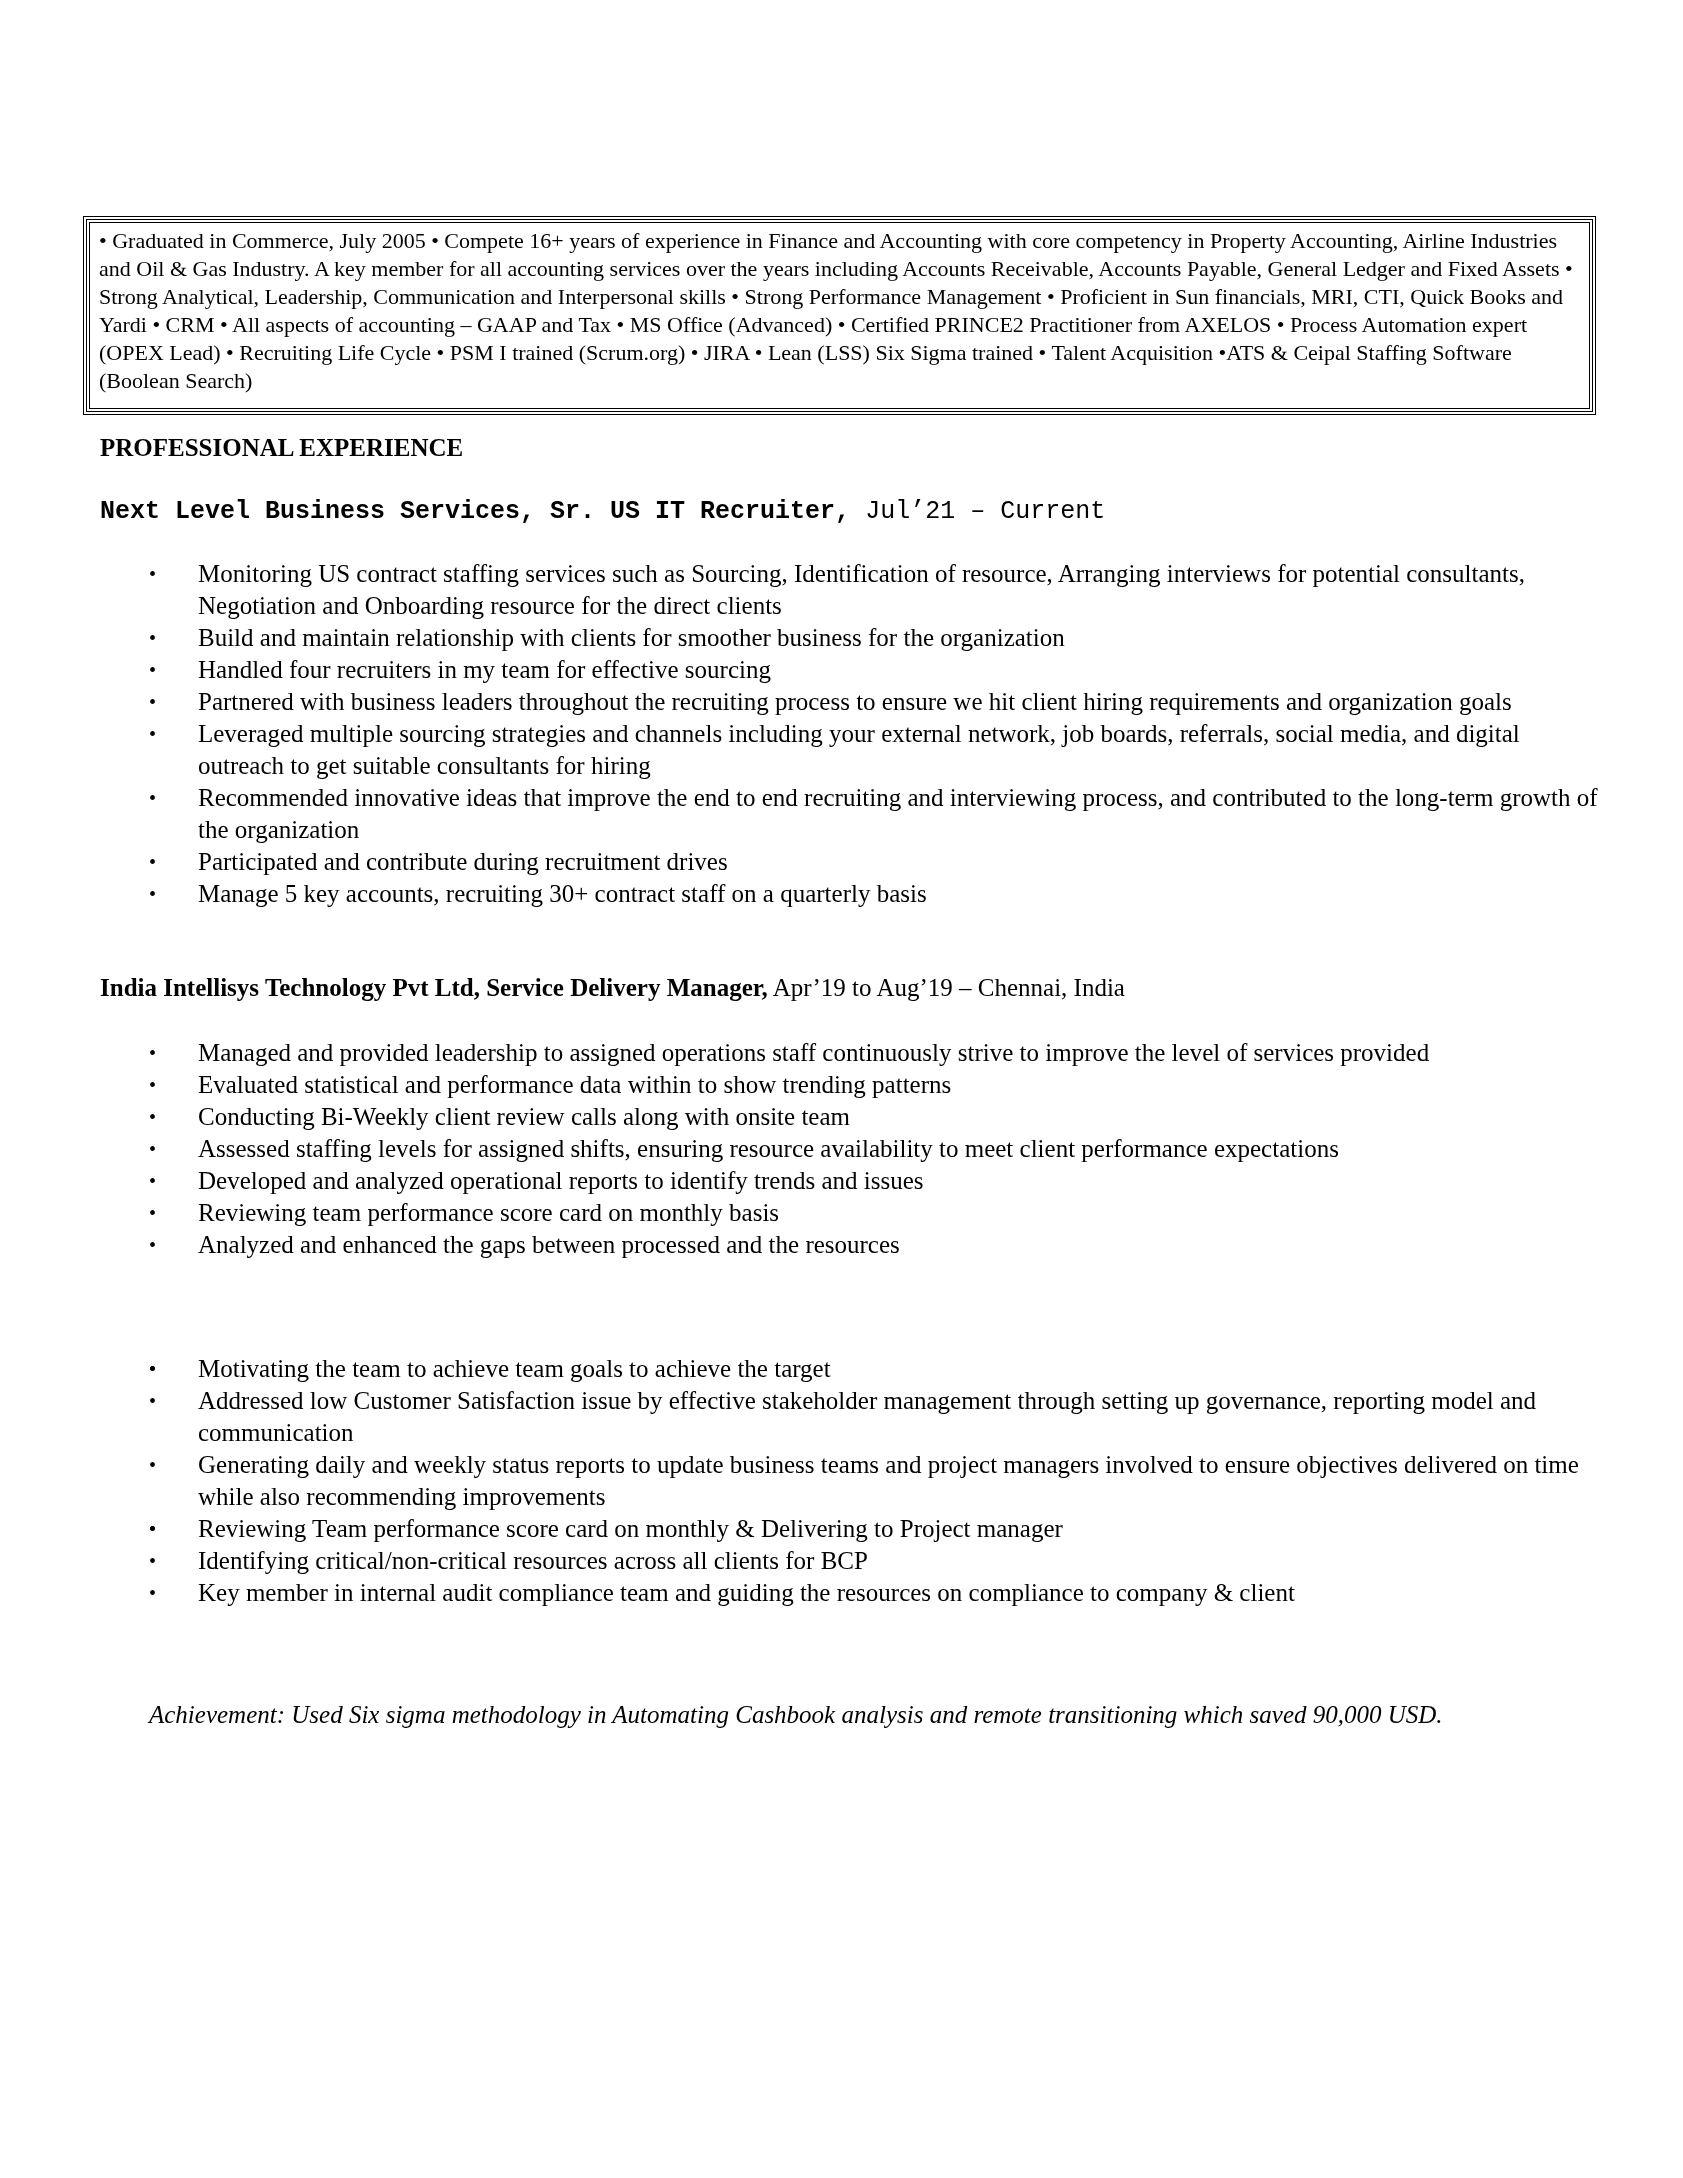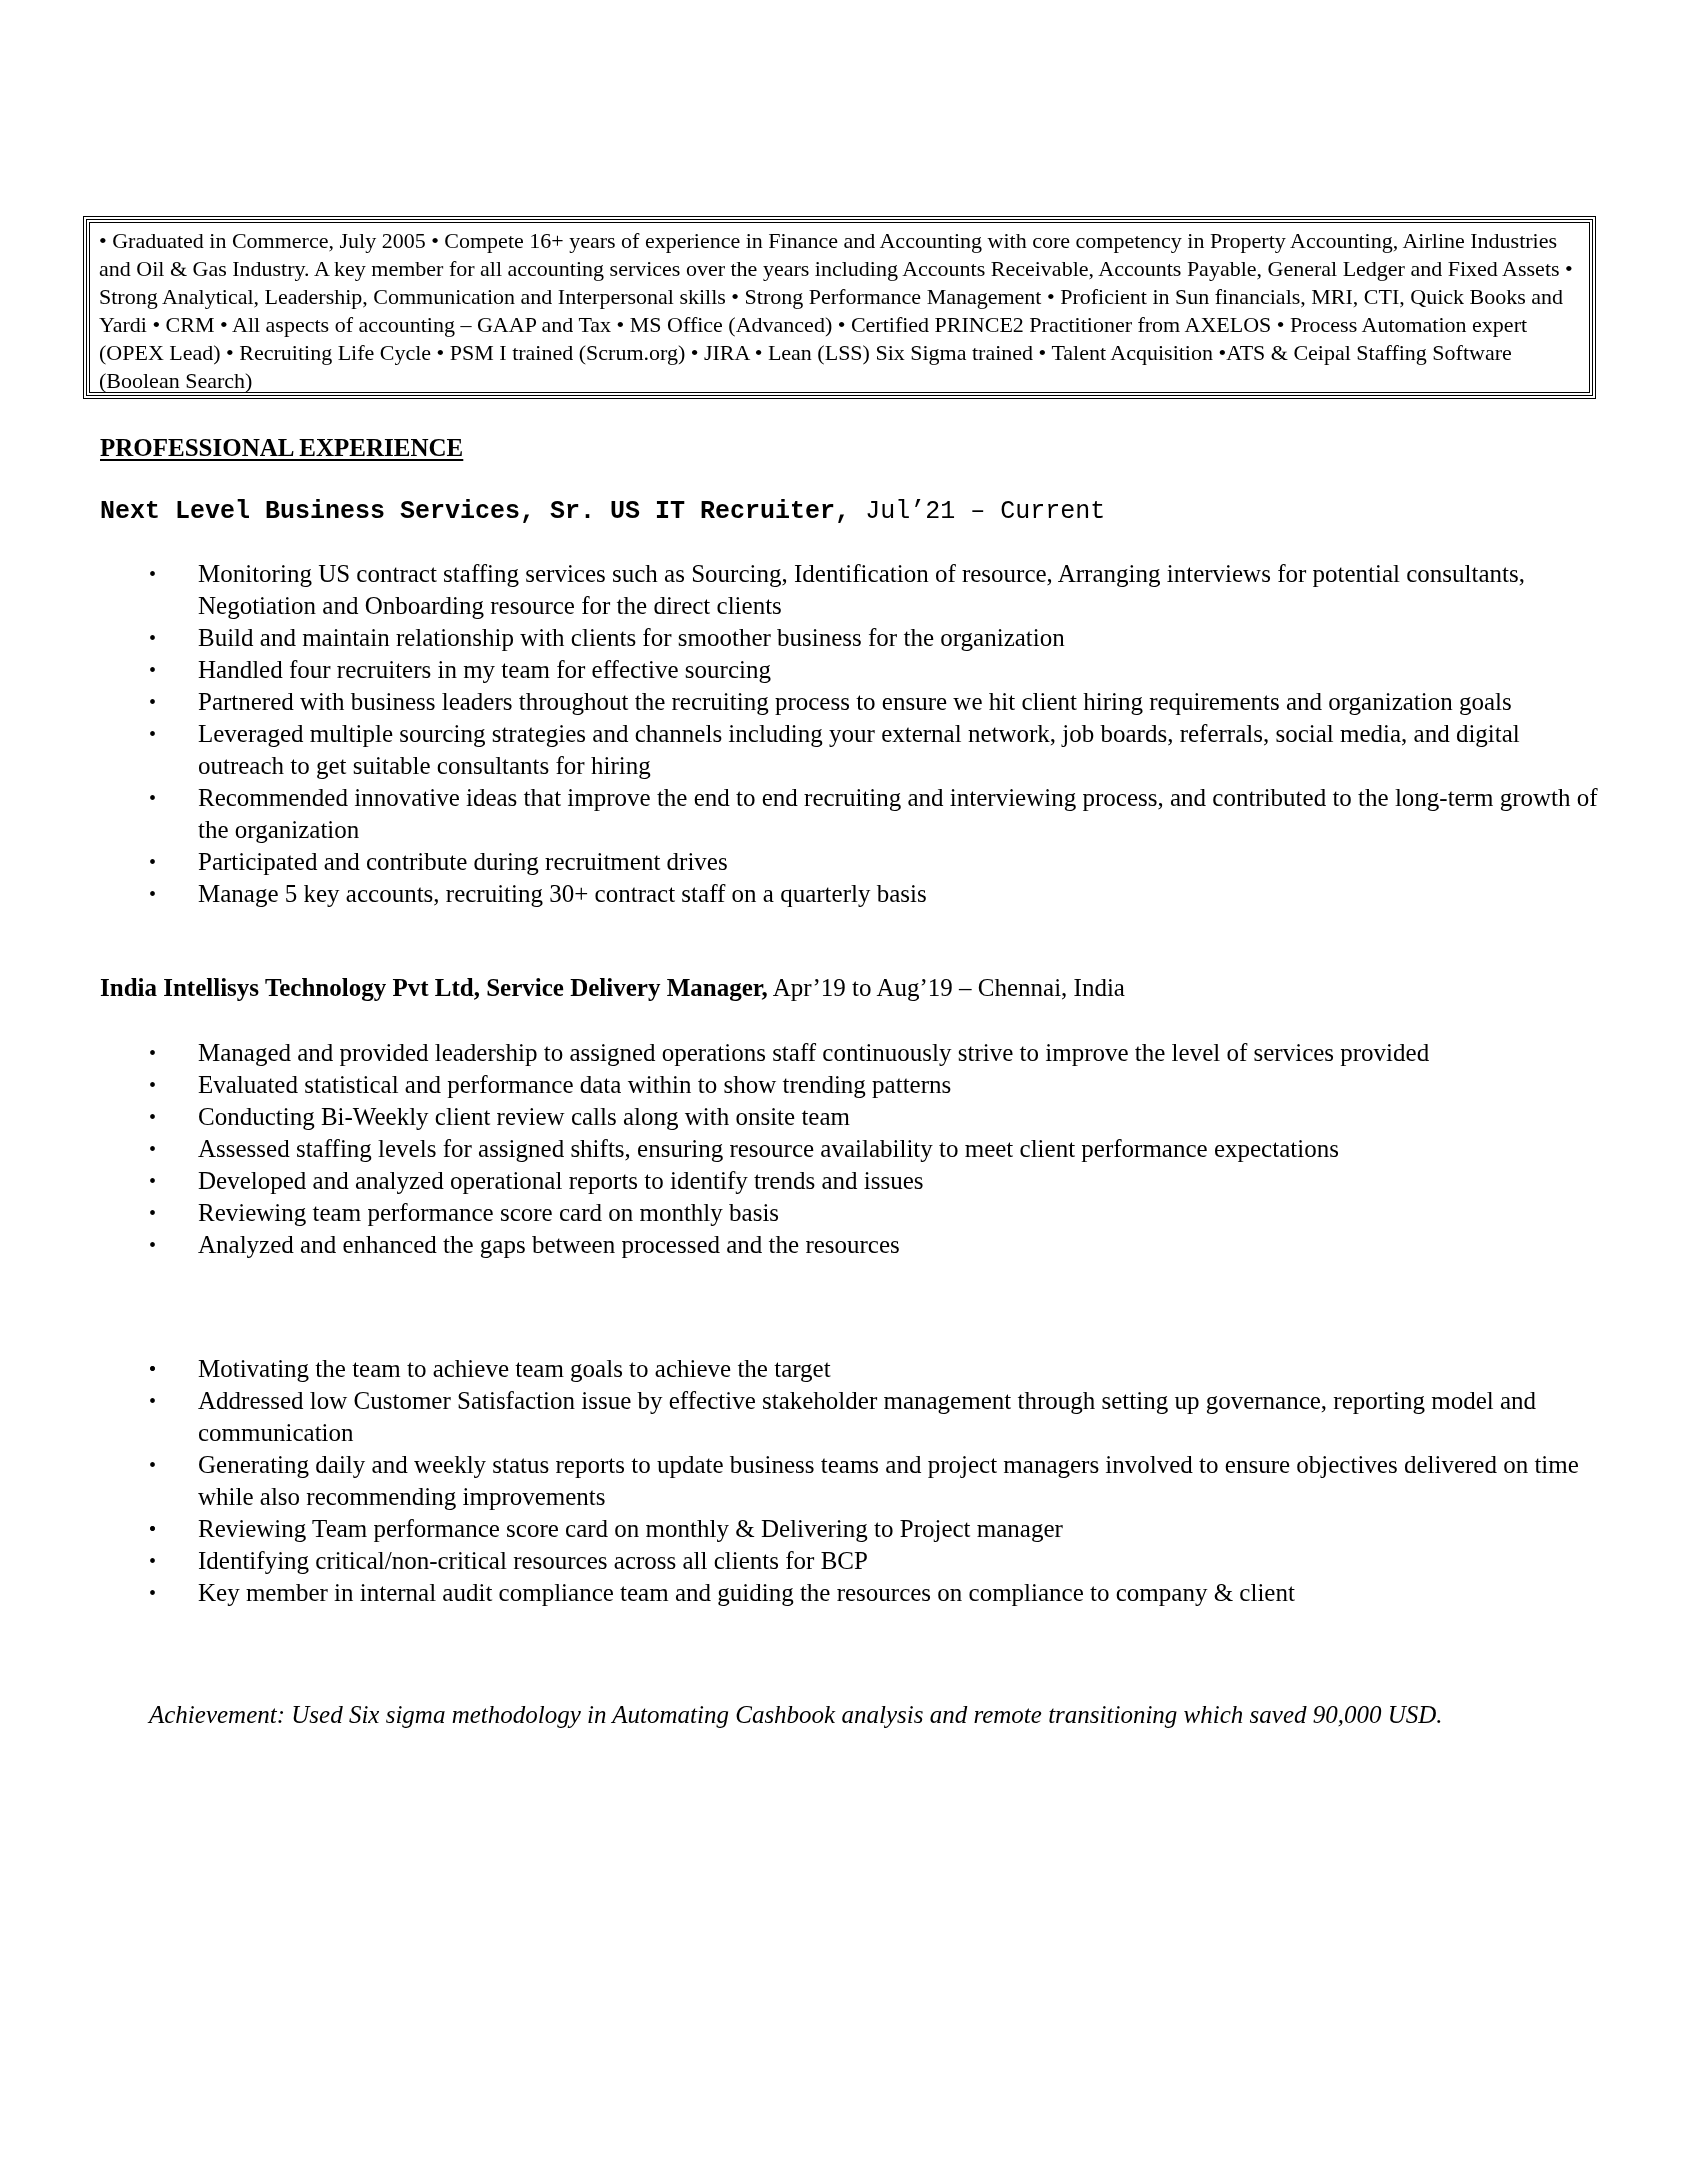--- a/index.html
+++ b/index.html
@@ -3,27 +3,27 @@
 <meta charset="utf-8">
 <style>
   html, body { margin: 0; padding: 0; background: #ffffff; }
   body {
     width: 1683px; height: 2178px; position: relative; overflow: hidden;
     font-family: "Liberation Serif", serif; color: #000;
   }
   .page { position: absolute; left: 0; top: 0; width: 1683px; height: 2178px; }
   .summary-box {
     position: absolute; left: 83px; top: 216px; width: 1513px;
-    border: 4px double #000; padding: 7px 10px 0 12px; box-sizing: border-box;
+    border: 4px double #000; padding: 7px 10px 16px 12px; box-sizing: border-box;
     font-size: 22px; line-height: 28px;
   }
   .summary-inner { border: 1px solid #000; position:absolute; inset: 2px; pointer-events:none; }
   .section-title {
     position: absolute; left: 100px; top: 434px; font-weight: bold; font-size: 25px;
-    text-decoration: underline; text-underline-offset: 3px;
+    text-underline-offset: 3px;
   }
   .job-header { position: absolute; left: 100px; font-size: 25px; white-space: nowrap; }
   .job-header .bold { font-weight: bold; }
   .bullets { position: absolute; left: 100px; width: 1505px; margin: 0; padding: 0; list-style: none; font-size: 25px; line-height: 32px; }
   .bullets li { position: relative; padding-left: 98px; }
   .bullets li .dot { position: absolute; left: 49px; top: 0; font-size: 20px; }
   .achievement { position: absolute; left: 149px; top: 1701px; font-size: 25px; font-style: italic; white-space: nowrap; }
 </style>
 </head>
 <body>

